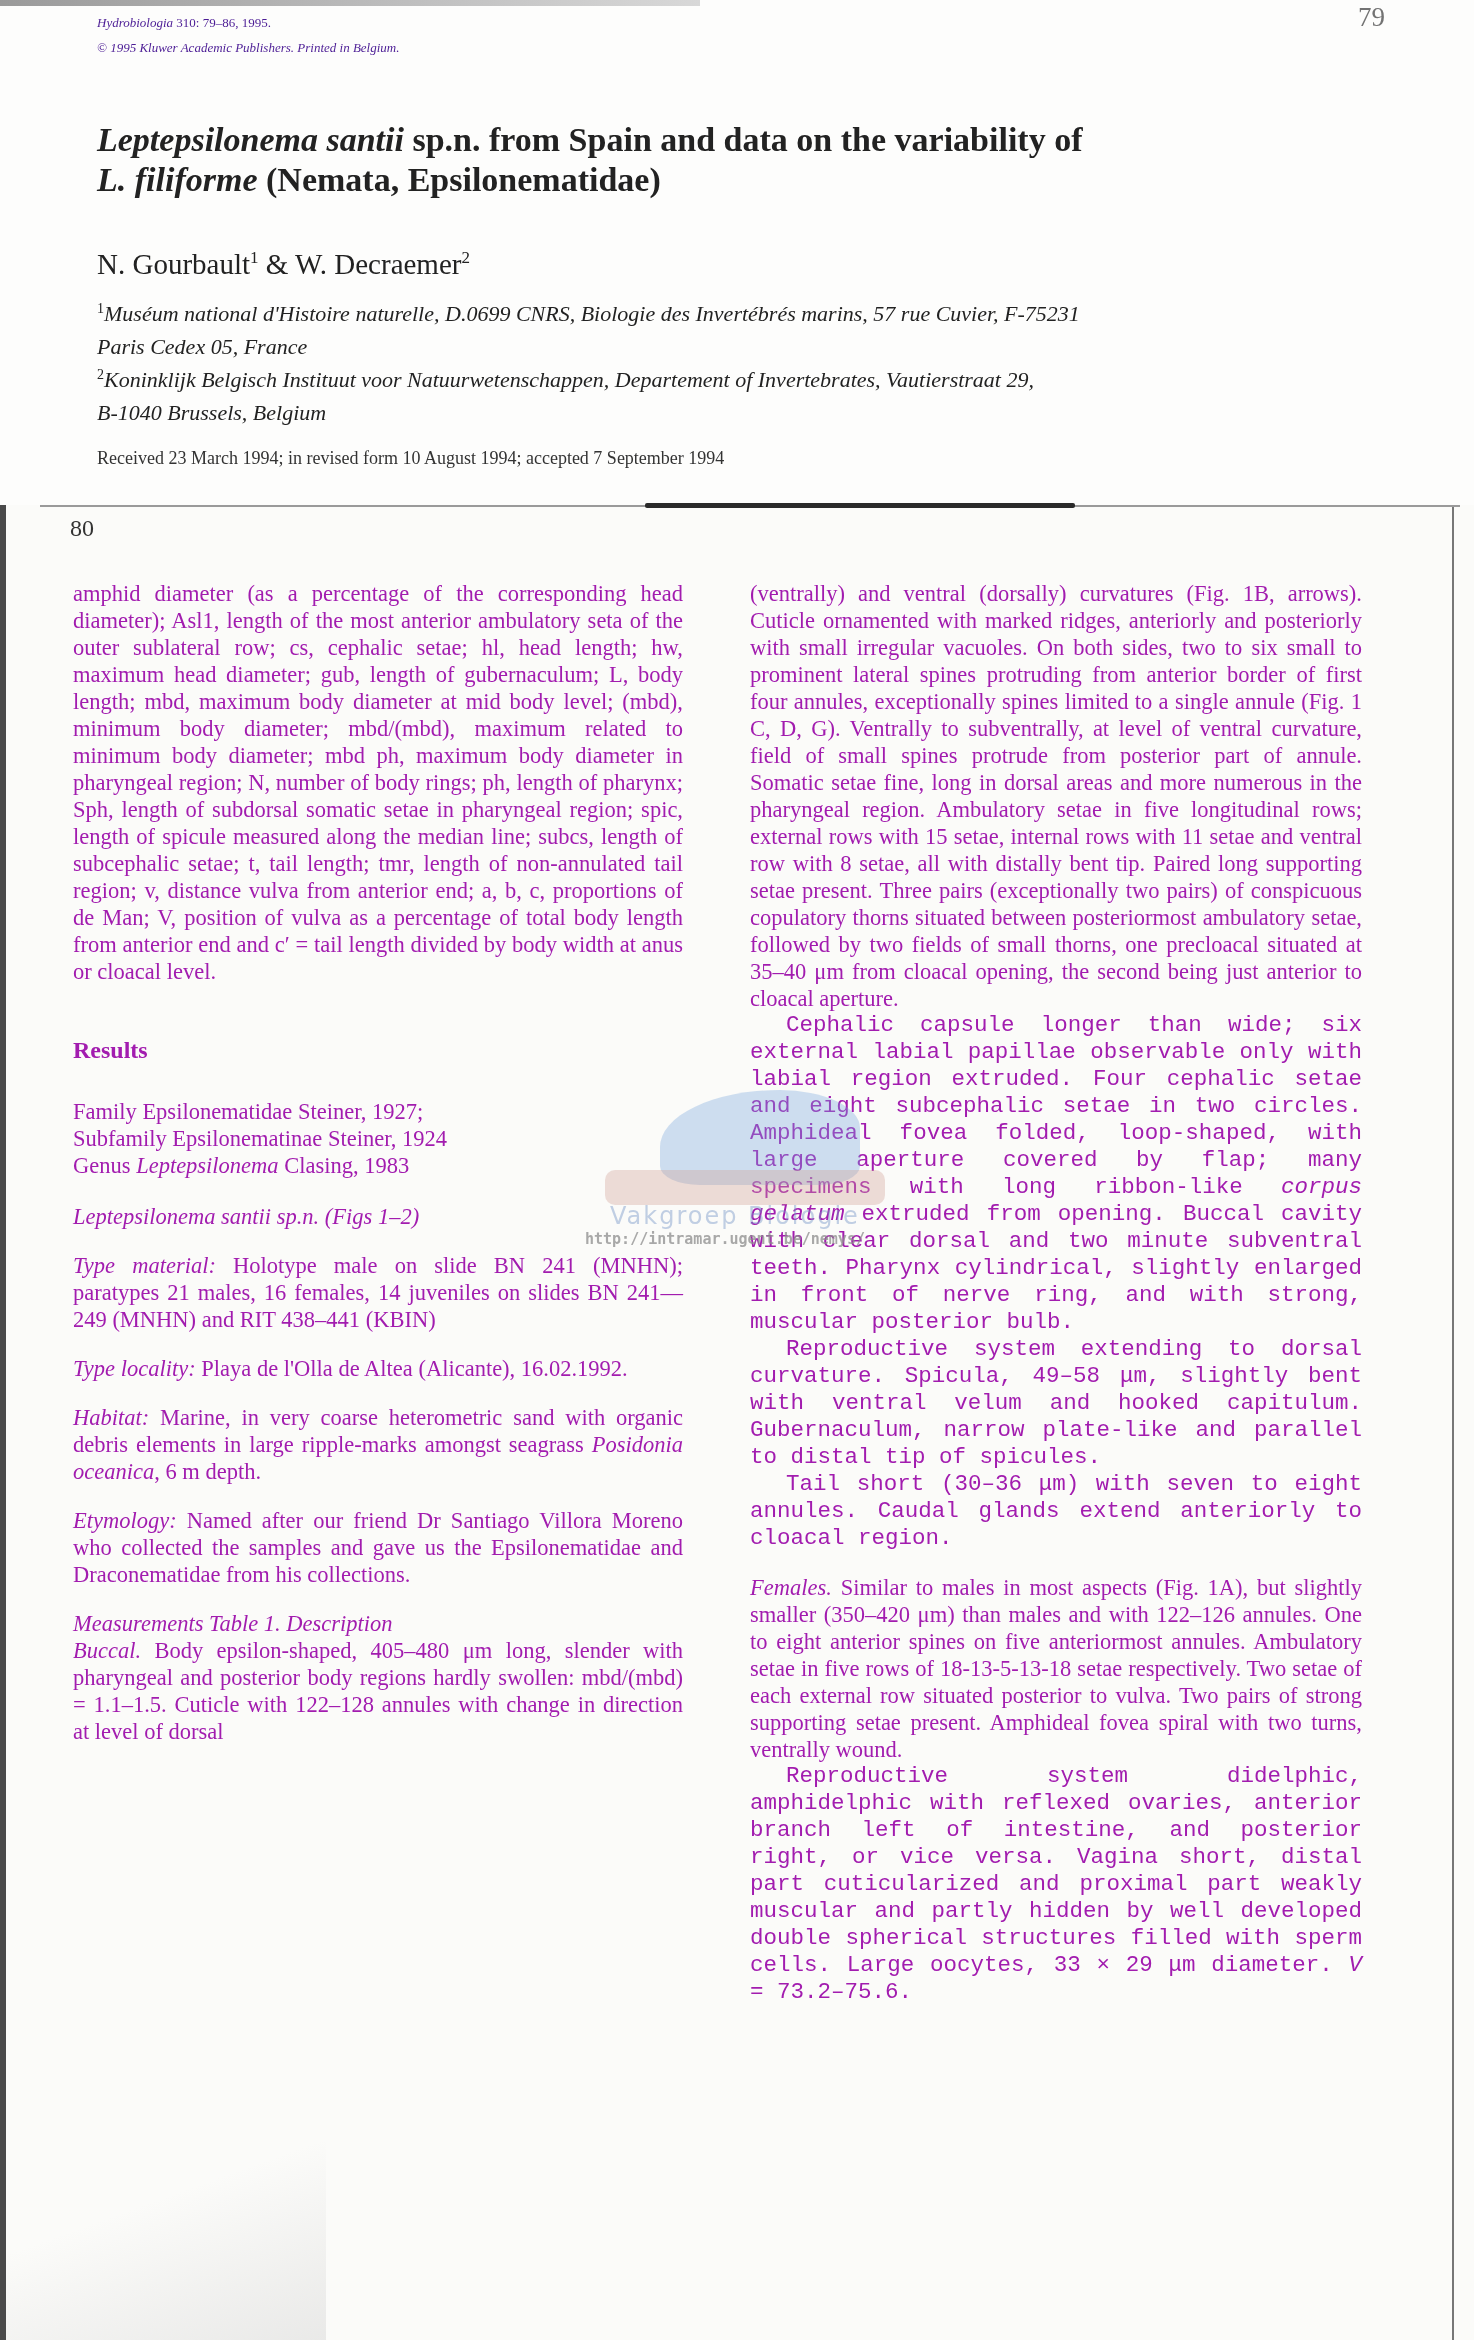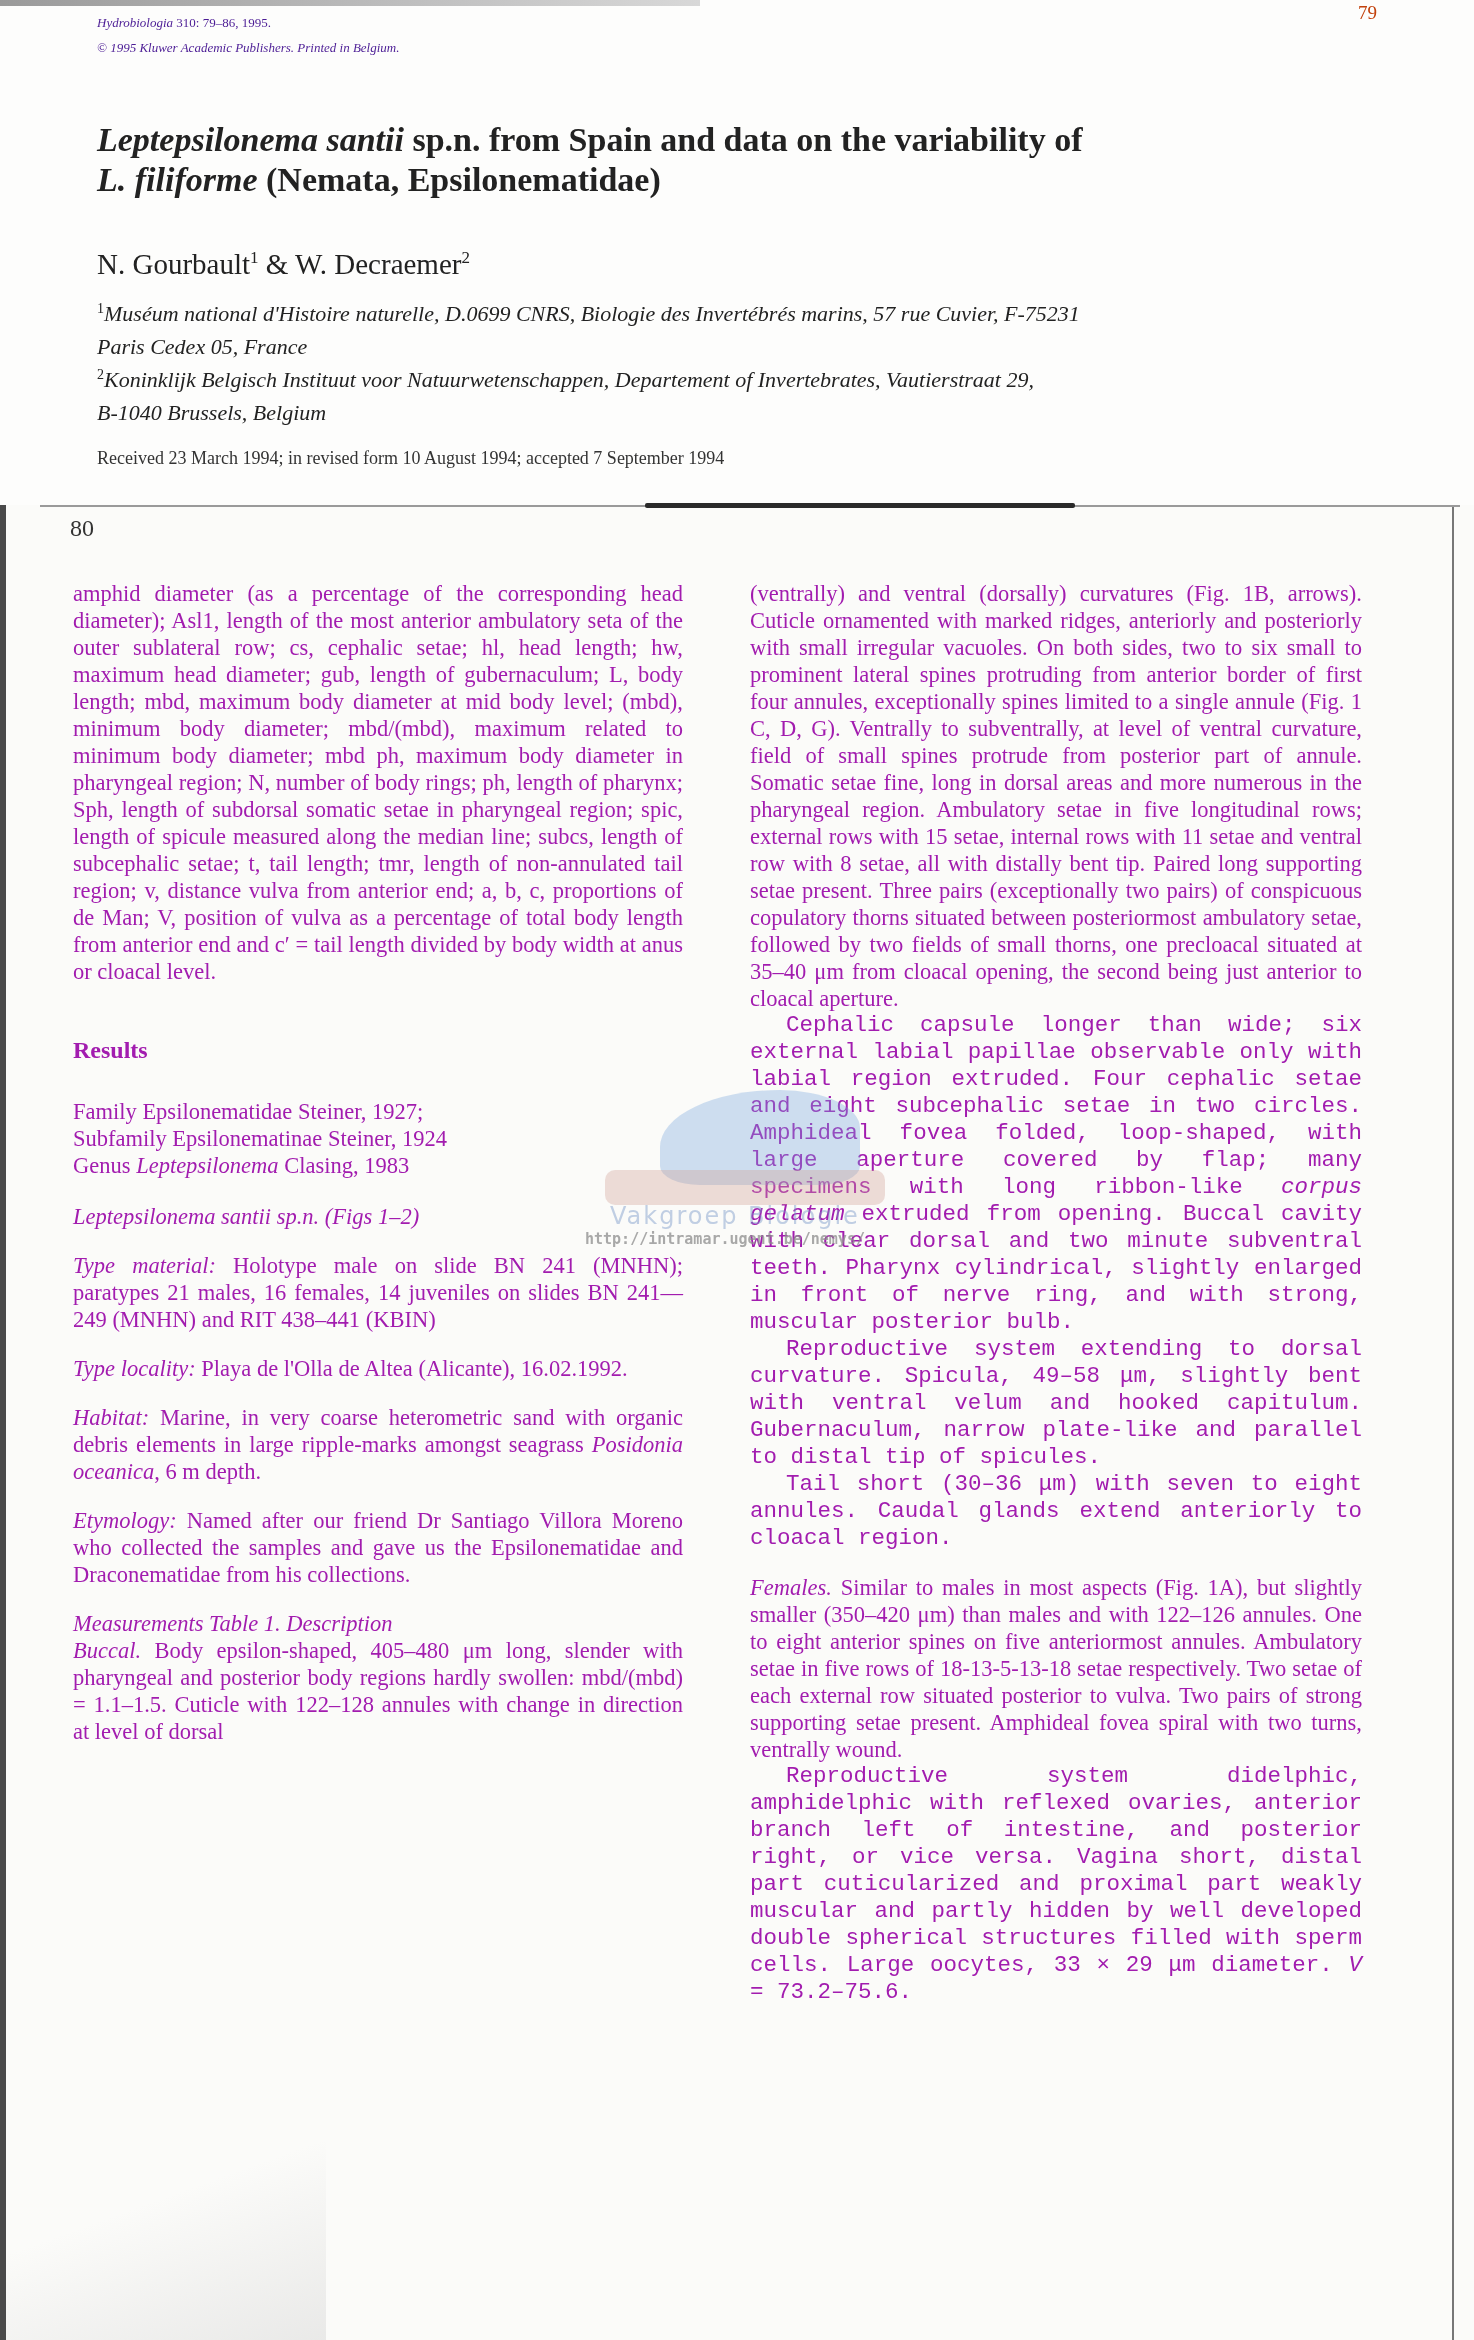--- a/index.html
+++ b/index.html
@@ -6,21 +6,21 @@
   body {
     width: 1474px; height: 2340px; position: relative; overflow: hidden;
     background: #fbfbf9;
     font-family: "Liberation Serif", "DejaVu Serif", serif;
     color: #1c1c1c;
   }
   .page1 { position: absolute; left: 0; top: 0; width: 1474px; height: 505px; background: #fdfdfc; }
   .topbar { position: absolute; left: 0; top: 0; width: 700px; height: 6px; background: linear-gradient(90deg,#9a9a9a,#d8d8d8); }
   .journal { position: absolute; left: 97px; top: 10px; font-style: italic; font-size: 13px; line-height: 25px; color: #4c1d95; }
   .journal b { font-style: normal; font-weight: normal; }
-  .pagenum1 { position: absolute; left: 1358px; top: 2px; font-size: 19px; color: #c2410c; }
+  .pagenum1 { position: absolute; left: 1358px; top: 2px; font-size: 27px; color: #737373; }
   .title { position: absolute; left: 97px; top: 120px; width: 1200px; font-size: 34px; line-height: 40px; font-weight: bold; color: #222; }
   .title i { font-weight: bold; }
   .authors { position: absolute; left: 97px; top: 248px; font-size: 29px; color: #222; }
   .authors sup { font-size: 17px; }
   .affil { position: absolute; left: 97px; width: 1300px; font-style: italic; font-size: 22px; line-height: 33px; color: #222; }
   .affil sup { font-size: 14px; font-style: normal; }
   .received { position: absolute; left: 97px; top: 448px; font-size: 18px; color: #333; }
 
   .page2 { position: absolute; left: 0; top: 505px; width: 1474px; height: 1835px; }
   .page2-rule { position: absolute; left: 40px; top: 505px; width: 1420px; height: 2px; background: #9a9a9a; }

